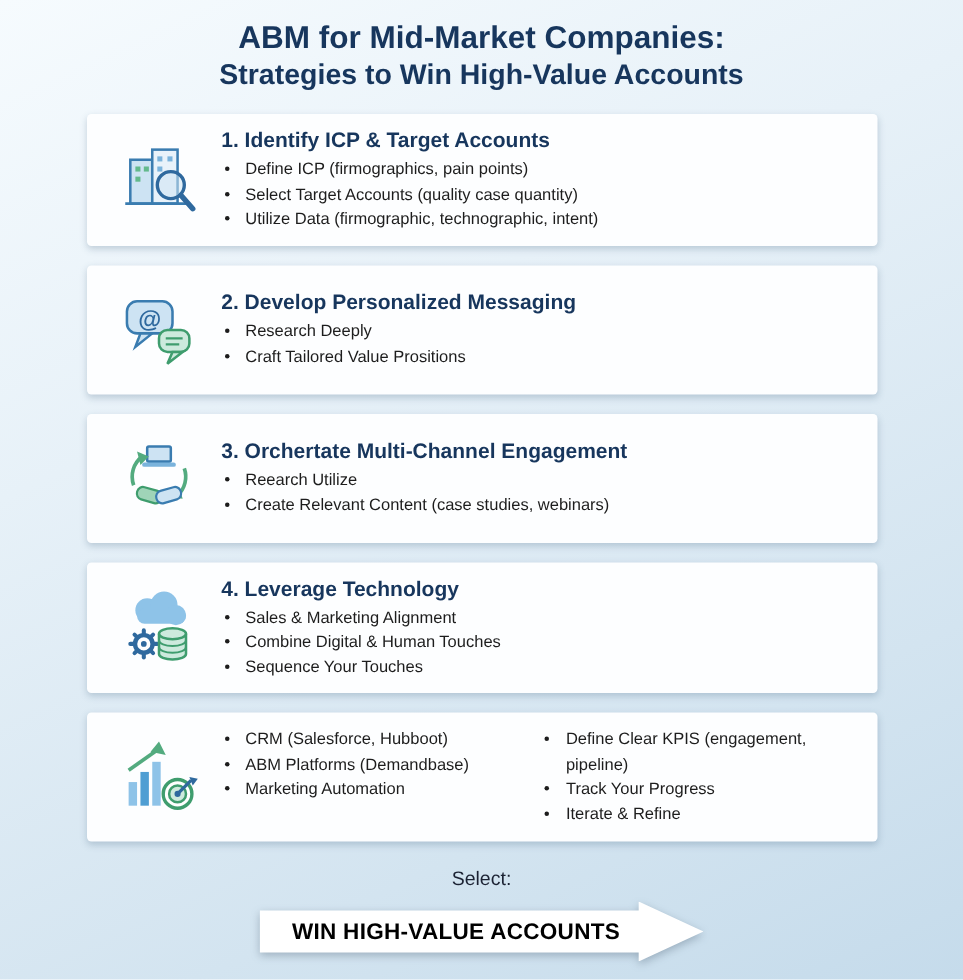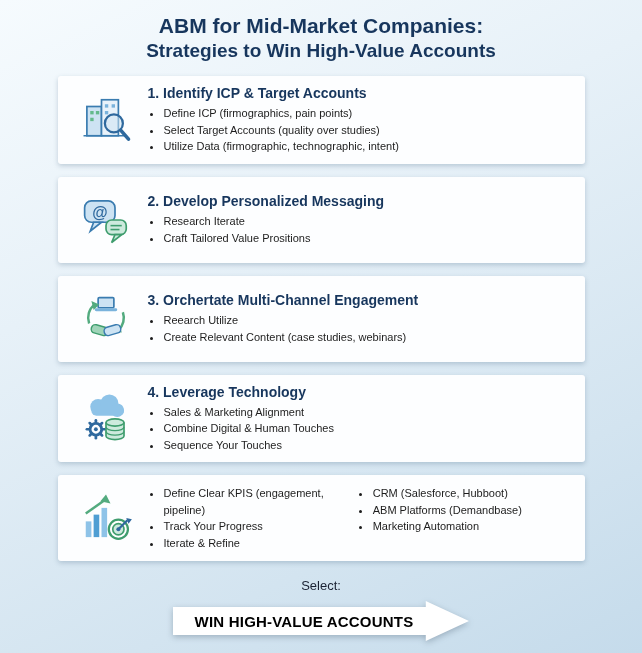--- a/index.html
+++ b/index.html
@@ -72,42 +72,42 @@
           <rect x="23" y="16" width="3" height="3" fill="#7ab3dc"></rect>
           <line x1="4" y1="38" x2="42" y2="38" stroke="#3a7cb0" stroke-width="1.5"></line>
           <circle cx="31" cy="27" r="8" fill="rgba(205,227,243,0.55)" stroke="#2f699e" stroke-width="2"></circle>
           <line x1="37" y1="33" x2="44" y2="41" stroke="#2f699e" stroke-width="3.2" stroke-linecap="round"></line>
         </svg>
       </div>
       <div class="card-body">
         <div class="card-heading">1. Identify ICP &amp; Target Accounts</div>
         <ul class="bullets">
           <li>Define ICP (firmographics, pain points)</li>
-          <li>Select Target Accounts (quality over studies)</li>
+          <li>Select Target Accounts (quality case quantity)</li>
           <li>Utilize Data (firmographic, technographic, intent)</li>
         </ul>
       </div>
     </div>
 
     <div class="card">
       <div class="card-icon">
         <svg viewBox="0 0 48 48" width="54" height="54" aria-hidden="true">
           <rect x="5" y="7" width="27" height="19" rx="6" fill="#cde3f3" stroke="#3a7cb0" stroke-width="1.5"></rect>
           <path d="M13 26 L10 34 L20 26 Z" fill="#cde3f3" stroke="#3a7cb0" stroke-width="1.5"></path>
           <text x="18.5" y="22" font-size="14" font-weight="bold" fill="#2f699e" text-anchor="middle" font-family="Liberation Sans, sans-serif">@</text>
           <rect x="24" y="24" width="18" height="13" rx="5" fill="#cdeadd" stroke="#3f9d6e" stroke-width="1.5"></rect>
           <path d="M32 37 L29 44 L38 37 Z" fill="#cdeadd" stroke="#3f9d6e" stroke-width="1.5"></path>
           <line x1="28" y1="29" x2="38" y2="29" stroke="#3f9d6e" stroke-width="1.4"></line>
           <line x1="28" y1="32.5" x2="36" y2="32.5" stroke="#3f9d6e" stroke-width="1.4"></line>
         </svg>
       </div>
       <div class="card-body">
         <div class="card-heading">2. Develop Personalized Messaging</div>
         <ul class="bullets">
-          <li>Research Iterate</li>
+          <li>Research Deeply</li>
           <li>Craft Tailored Value Prositions</li>
         </ul>
       </div>
     </div>
 
     <div class="card">
       <div class="card-icon">
         <svg viewBox="0 0 48 48" width="54" height="54" aria-hidden="true">
           <rect x="17" y="5" width="14" height="9" rx="1" fill="#cde3f3" stroke="#3a7cb0" stroke-width="1.5"></rect>
           <rect x="14" y="14.5" width="20" height="2.6" rx="1.3" fill="#7ab3dc"></rect>
@@ -175,30 +175,30 @@
           <polygon points="24,3 28,11 19,9" fill="#53ab7f"></polygon>
           <circle cx="35" cy="34" r="8.5" fill="#ffffff" stroke="#3f9d6e" stroke-width="2"></circle>
           <circle cx="35" cy="34" r="5" fill="#cdeadd" stroke="#3f9d6e" stroke-width="1.5"></circle>
           <circle cx="35" cy="34" r="1.8" fill="#2f699e"></circle>
           <line x1="35" y1="34" x2="43" y2="26" stroke="#2f699e" stroke-width="2"></line>
           <polygon points="42,24 47,25 44,29" fill="#2f699e"></polygon>
         </svg>
       </div>
       <div class="card-body">
         <div class="two-col">
+          <ul class="bullets left">
+            <li>CRM (Salesforce, Hubboot)</li>
+            <li>ABM Platforms (Demandbase)</li>
+            <li>Marketing Automation</li>
+          </ul>
           <ul class="bullets right">
             <li>Define Clear KPIS (engagement, pipeline)</li>
             <li>Track Your Progress</li>
             <li>Iterate &amp; Refine</li>
           </ul>
-          <ul class="bullets left">
-            <li>CRM (Salesforce, Hubboot)</li>
-            <li>ABM Platforms (Demandbase)</li>
-            <li>Marketing Automation</li>
-          </ul>
         </div>
       </div>
     </div>
 
   </div>
 
   <div class="result-label">Select:</div>
 
   <div class="arrow-wrap">
     <div class="arrow">

